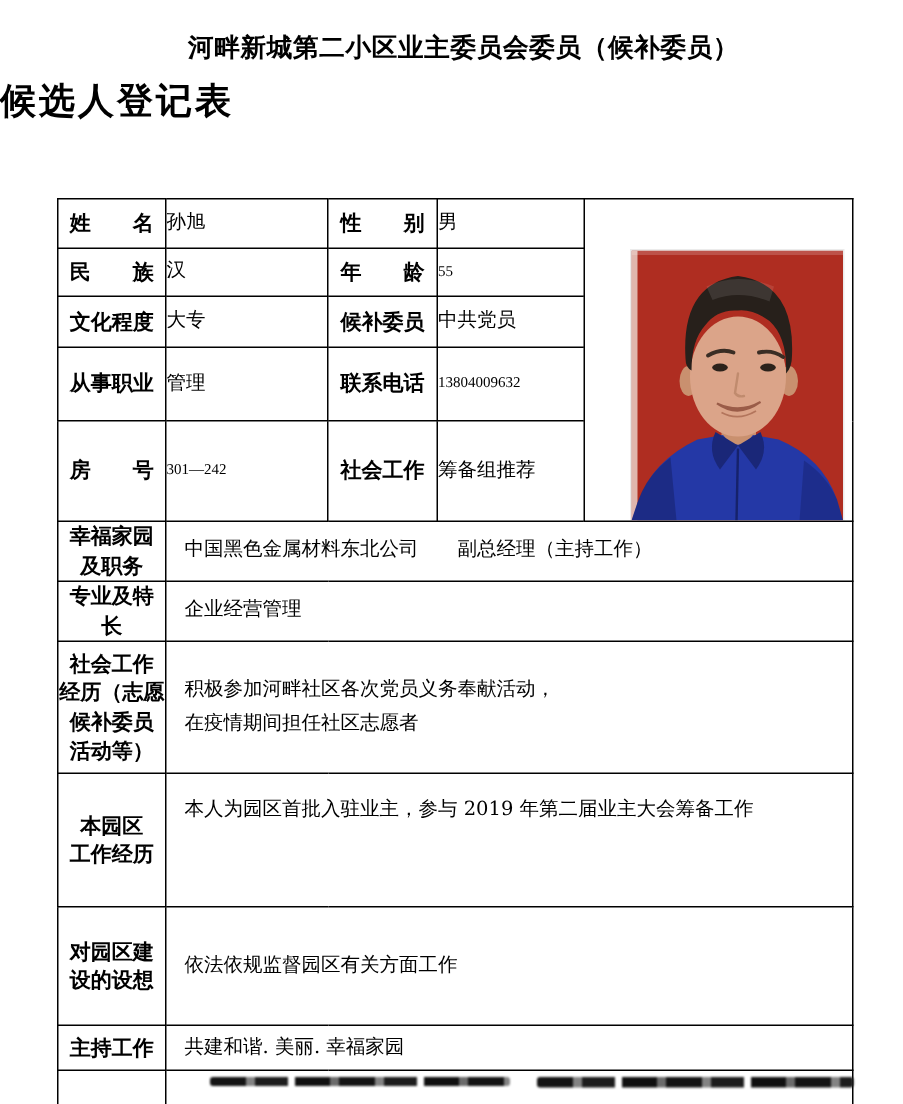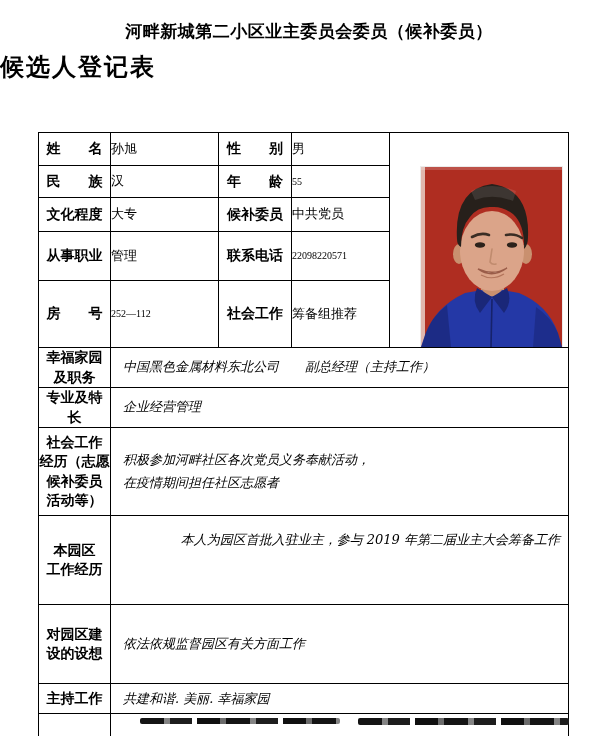--- a/index.html
+++ b/index.html
@@ -29,22 +29,22 @@
   .lab {
     font-family:"Liberation Sans", sans-serif;
     font-weight:bold; font-size:14px; text-align:center;
     vertical-align:middle; white-space:pre-line; line-height:1.4;
   }
   .val {
     font-family:"DejaVu Serif", serif;
     font-size:13px; text-align:left; vertical-align:middle;
     white-space:pre-line; line-height:1.75;
   }
-  .val.left { text-align:left; padding:0 8px 0 12px;font-style:italic; }
-  .val.top  { vertical-align:top; padding-top:13px;text-align:right; }
+  .val.left { text-align:left; padding:0 8px 0 12px; }
+  .val.top  { vertical-align:top; padding-top:13px; }
   .val.num  { font-family:Liberation Serif, serif; font-size:10px; }
   .photo-cell { vertical-align:bottom; position:relative; }
   .photo-frame {
     position:absolute; right:6px; bottom:0; width:141px; height:180px;
     box-shadow:0 0 0 1px rgba(0,0,0,0.08);
   }
   .photo-frame svg { display:block; width:141px; height:180px; }
   .redact-strip {
     position:absolute; height:6px; top:718px;
     background:repeating-linear-gradient(90deg,
@@ -125,25 +125,25 @@
   <tr style="height:34px">
     <td class="lab">文化程度</td>
     <td class="val">大专</td>
     <td class="lab">候补委员</td>
     <td class="val">中共党员</td>
   </tr>
   <tr style="height:49px">
     <td class="lab">从事职业</td>
     <td class="val">管理</td>
     <td class="lab">联系电话</td>
-    <td class="val num">22098220571</td>
+    <td class="val num">13804009632</td>
   </tr>
   <tr style="height:67px">
     <td class="lab">房　　号</td>
-    <td class="val num">252—112</td>
+    <td class="val num">301—242</td>
     <td class="lab">社会工作</td>
     <td class="val">筹备组推荐</td>
   </tr>
   <tr style="height:37px">
     <td class="lab">幸福家园
 及职务</td>
     <td class="val left" colspan="4">中国黑色金属材料东北公司　　副总经理（主持工作）</td>
   </tr>
   <tr style="height:38px">
     <td class="lab">专业及特

